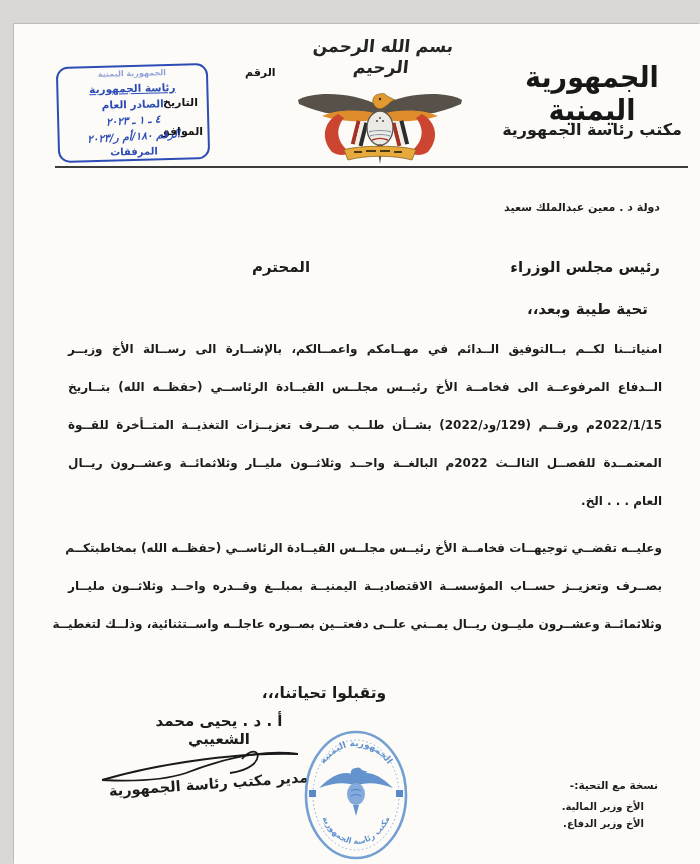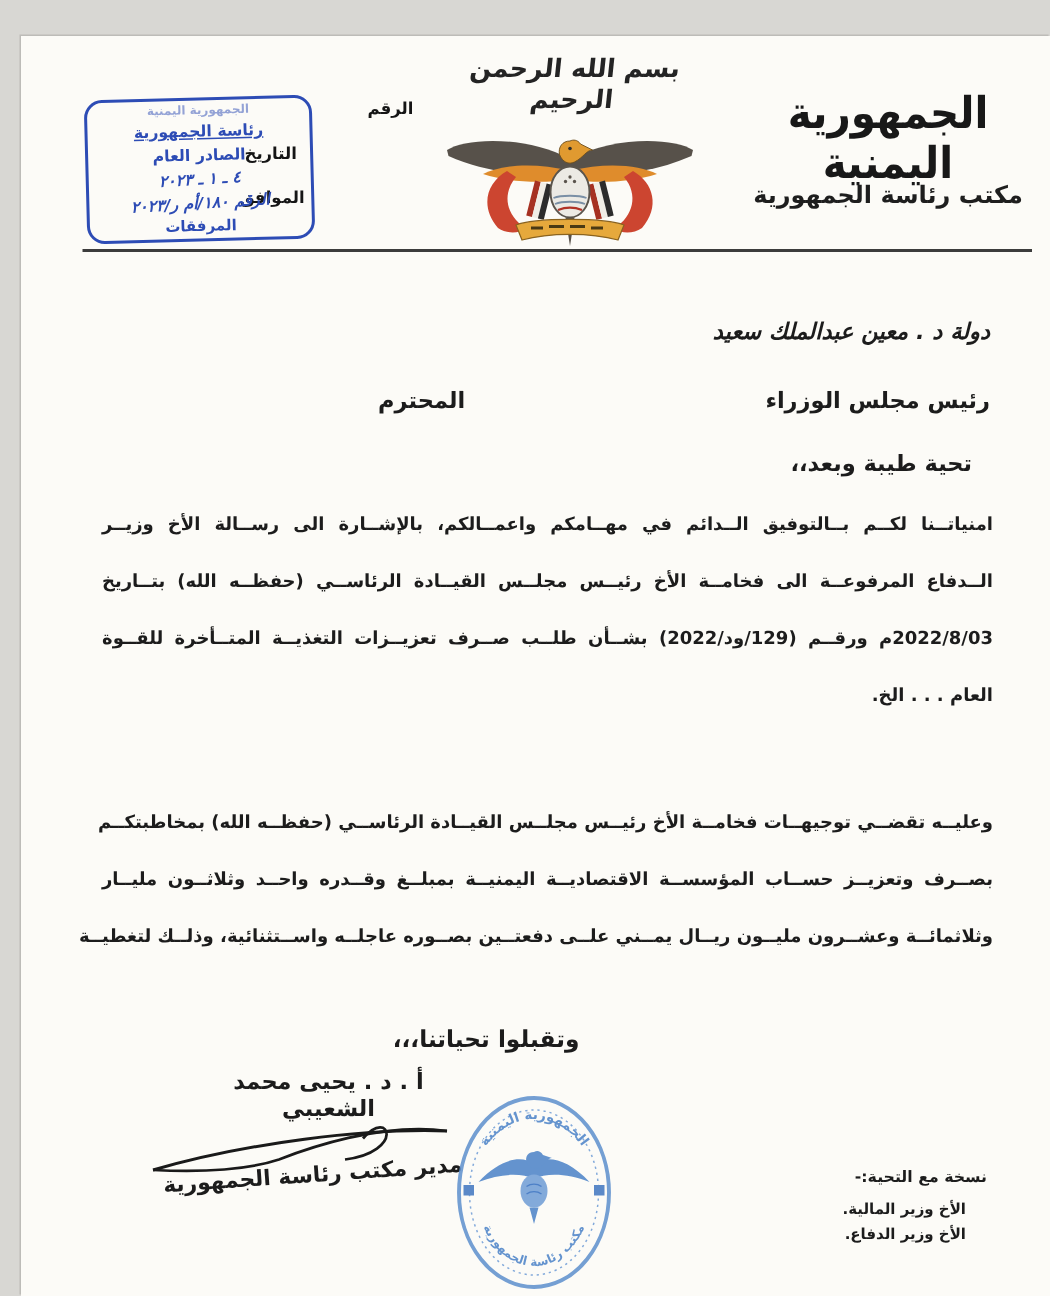--- a/index.html
+++ b/index.html
@@ -45,21 +45,21 @@
     padding:2px 4px;box-sizing:border-box;
     transform:rotate(-1.5deg);
   }
   .stamp .ghost{font-size:8px;opacity:.5;}
   .stamp .s1{font-size:10.5px;text-decoration:underline;}
   .stamp .s2{font-size:10.5px;letter-spacing:1px;}
   .stamp .hand{font-size:10.5px;font-style:italic;transform:rotate(-2deg);white-space:nowrap;}
   .stamp .s5{font-size:10px;}
 
   
-  .addr-name{right:40px;top:188px;font-size:15px;font-style:italic;}
+  .addr-name{right:40px;top:177px;font-size:11px;}
   .addr-line2{right:40px;top:234px;left:238px;display:flex;justify-content:space-between;font-size:15px;}
   .salutation{right:52px;top:276px;font-size:15px;}
 
   
   .body-block{left:54px;width:594px;font-size:12px;}
   .line{height:38px;line-height:38px;white-space:nowrap;}
   .line.fill{text-align:justify;text-align-last:justify;}
   .line.end{text-align:right;}
   .closing{left:160px;top:660px;width:300px;text-align:center;font-size:15.5px;}
 
@@ -144,21 +144,22 @@
   <div class="abs addr-name rtl">دولة د . معين عبدالملك سعيد</div>
   <div class="abs addr-line2 rtl">
     <span>رئيس مجلس الوزراء</span>
     <span>المحترم</span>
   </div>
   <div class="abs salutation rtl">تحية طيبة وبعد،،</div>
 
   <div class="abs body-block rtl" style="top:306px;">
     <div class="line fill">امنياتــنا لكــم بــالتوفيق الــدائم في مهــامكم واعمــالكم، بالإشــارة الى رســالة الأخ وزيــر</div>
     <div class="line fill">الــدفاع المرفوعــة الى فخامــة الأخ رئيــس مجلــس القيــادة الرئاســي (حفظــه الله) بتــاريخ</div>
-    <div class="line fill">2022/8/03م ورقــم (129/ود/2022) بشــأن طلــب صــرف تعزيــزات التغذيــة المتــأخرة للقــوة</div>
+    <div class="line fill">2022/1/15م ورقــم (129/ود/2022) بشــأن طلــب صــرف تعزيــزات التغذيــة المتــأخرة للقــوة</div>
+    <div class="line fill">المعتمــدة للفصــل الثالــث 2022م البالغــة واحــد وثلاثــون مليــار وثلاثمائــة وعشــرون ريــال</div>
     <div class="line end">العام . . . الخ.</div>
   </div>
 
   <div class="abs body-block rtl" style="top:505px;">
     <div class="line fill">وعليــه تقضــي توجيهــات فخامــة الأخ رئيــس مجلــس القيــادة الرئاســي (حفظــه الله) بمخاطبتكــم</div>
     <div class="line fill">بصــرف وتعزيــز حســاب المؤسســة الاقتصاديــة اليمنيــة بمبلــغ وقــدره واحــد وثلاثــون مليــار</div>
     <div class="line fill">وثلاثمائــة وعشــرون مليــون ريــال يمــني علــى دفعتــين بصــوره عاجلــه واســتثنائية، وذلــك لتغطيــة</div>
   </div>
 
   <div class="abs closing rtl">وتقبلوا تحياتنا،،،</div>

